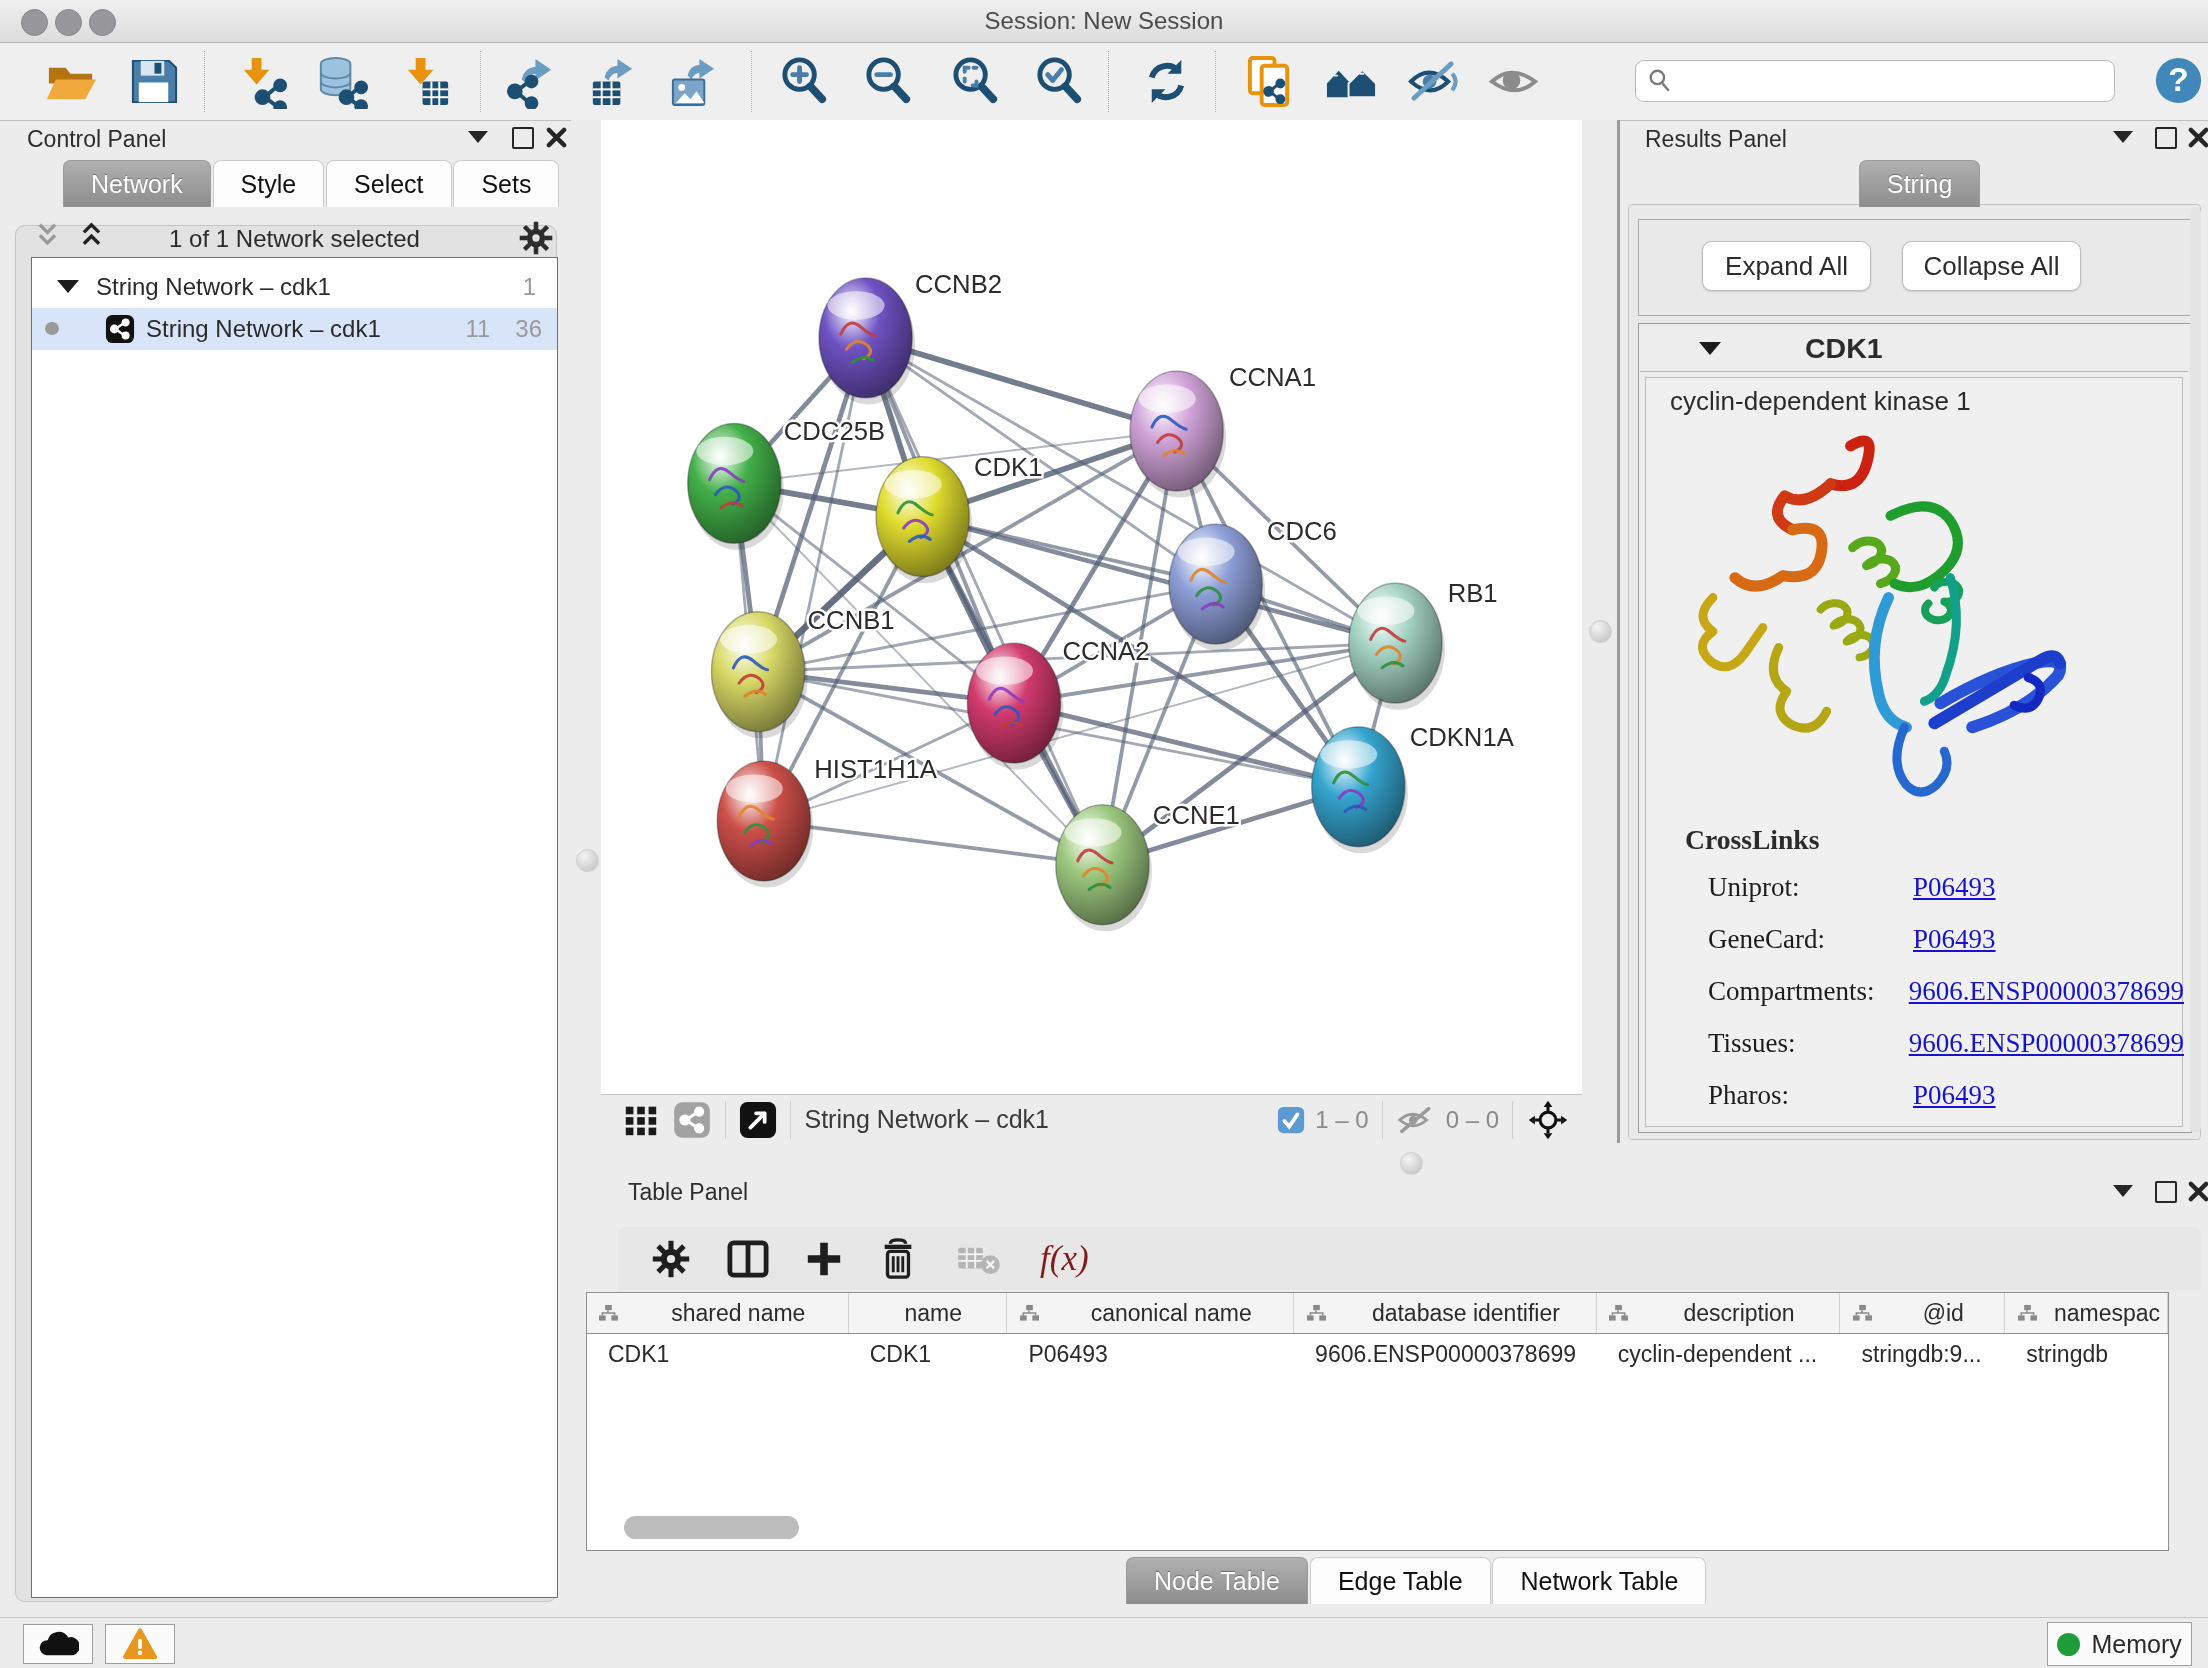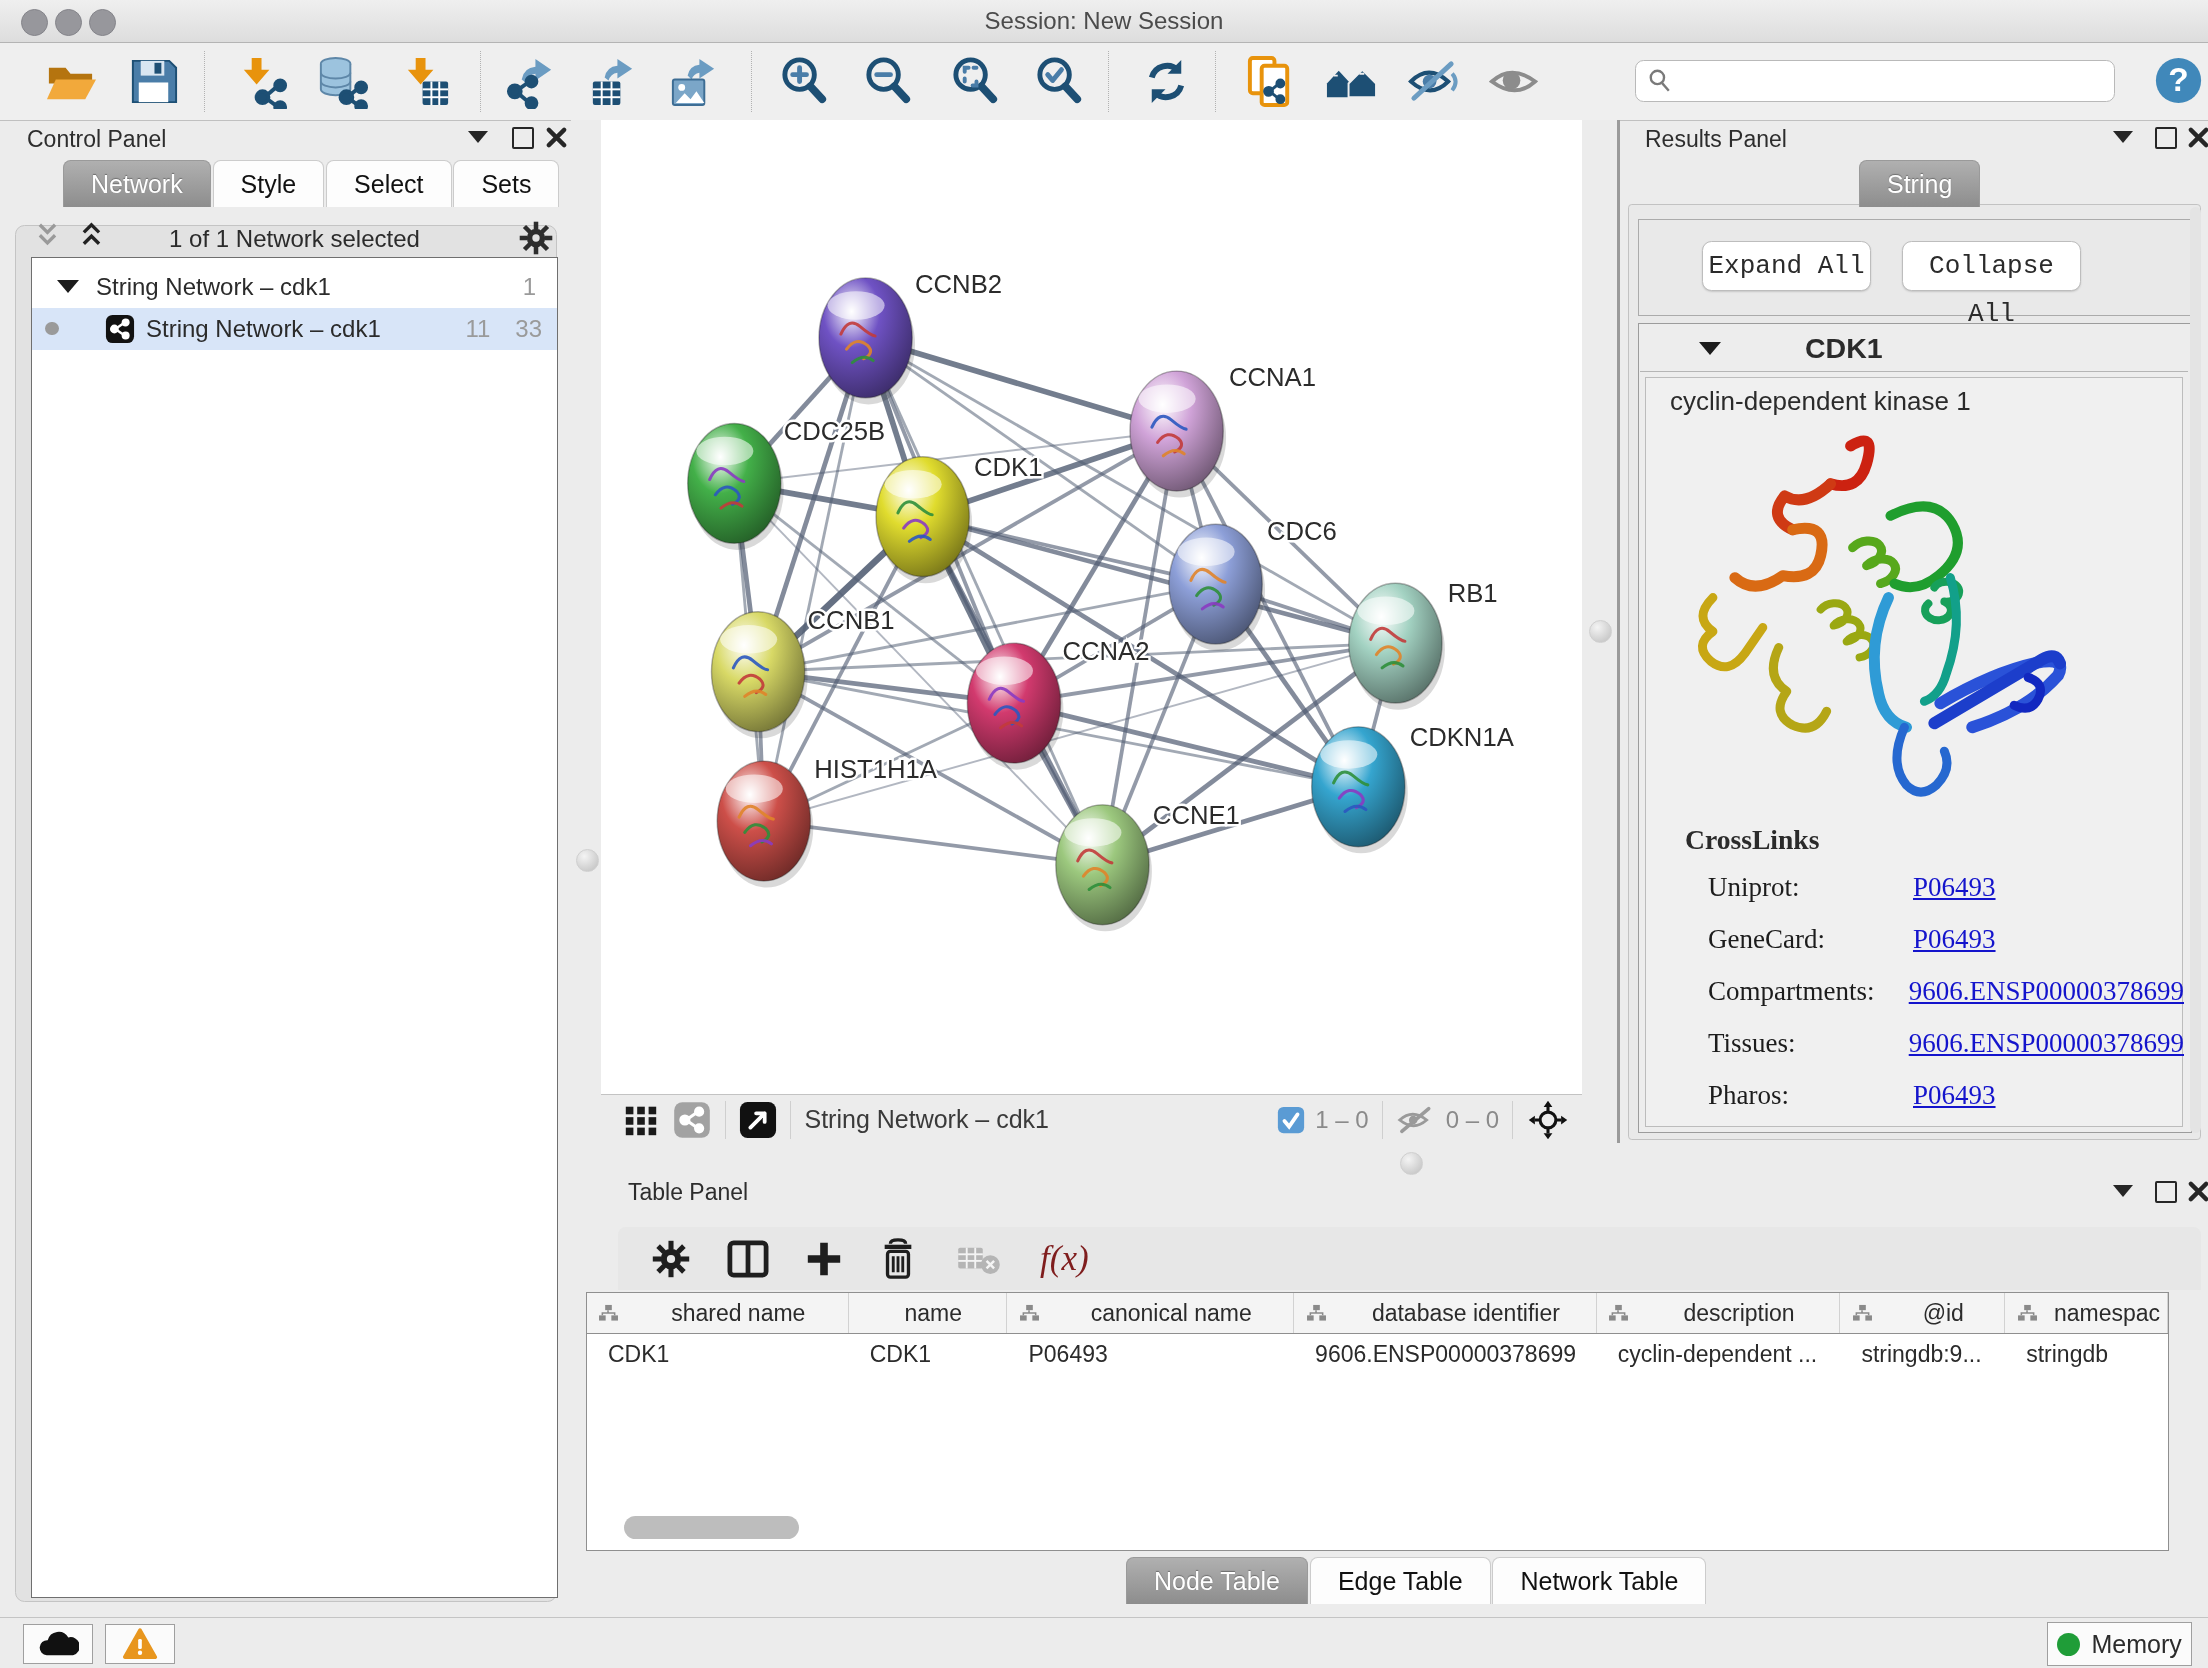--- a/index.html
+++ b/index.html
@@ -48,21 +48,21 @@
   
   .vsplit{top:120px;width:30px;height:974px;background:#ececec;}
   .handle{width:21px;height:21px;border-radius:50%;
     background:radial-gradient(circle at 35% 30%,#f4f4f4,#bdbdbd);border:1px solid #cfcfcf;}
   .hsplit{left:601px;top:1143px;width:1607px;height:38px;background:#ececec;}
   
   .rp-border{left:1617px;top:120px;width:2.9px;height:1061px;background:#9a9a9a;}
   .rp-outer{left:1628px;top:204px;width:571px;height:934px;background:#e9e9e9;border:1px solid #c2c2c2;border-radius:3.8px;}
   .rp-btnbox{left:1638px;top:219px;width:552px;height:95px;background:#e9e9e9;border:1px solid #ababab;}
   .rp-btn{height:48px;line-height:48px;text-align:center;font-size:26px;background:#ffffff;
-    border:1px solid #bdbdbd;border-radius:9.5px;cursor:pointer;box-shadow:0 1px 1.9px rgba(0,0,0,0.15);font-family:Liberation Mono, monospace;}
+    border:1px solid #bdbdbd;border-radius:9.5px;cursor:pointer;box-shadow:0 1px 1.9px rgba(0,0,0,0.15);}
   .rp-entry{left:1638px;top:323px;width:552px;height:808px;background:#ededed;border:1px solid #9c9c9c;}
   .rp-genehdr{left:1640px;top:325px;width:548px;height:46px;border-bottom:1px solid #b5b5b5;
     display:flex;align-items:center;}
   .rp-content{left:1645px;top:377px;width:536px;height:748px;background:#f0f0f0;border:1px solid #bcbcbc;}
   .serif{font-family:"Liberation Serif","DejaVu Serif",serif;}
   .xl-row{display:flex;font-size:27px;height:52px;align-items:center;}
   .xl-label{width:205px;color:#1c1c1c;}
   .xl-link{color:#1414cc;text-decoration:underline;cursor:pointer;}
   .rp-scroll{left:2190px;top:207px;width:11.4px;height:926px;background:#e4e4e4;border-radius:5.7px;}
   
@@ -323,21 +323,21 @@
           <g stroke="#ffffff" stroke-width="2.6" fill="#ffffff">
             <line x1="11" y1="16" x2="21" y2="9"></line>
             <line x1="11" y1="16" x2="21" y2="23"></line>
             <circle cx="10" cy="16" r="3.4"></circle>
             <circle cx="22" cy="9" r="3"></circle>
             <circle cx="22" cy="23" r="3"></circle>
           </g>
         </svg>
       <span style="margin-left:11.4px;">String Network – cdk1</span>
       <span class="cp-count" style="margin-left:auto;">11</span>
-      <span class="cp-count" style="margin-left:25px;margin-right:15px;">33</span>
+      <span class="cp-count" style="margin-left:25px;margin-right:15px;">36</span>
     </div>
   </div>
 
   <div class="abs vsplit" style="left:571px;">
     <div class="handle" style="position:absolute;left:4.8px;top:729px;"></div>
   </div>
 
   <div class="abs canvas">
     <svg id="network-svg" width="981" height="974" viewBox="0 0 1031 1024">
         <defs>

